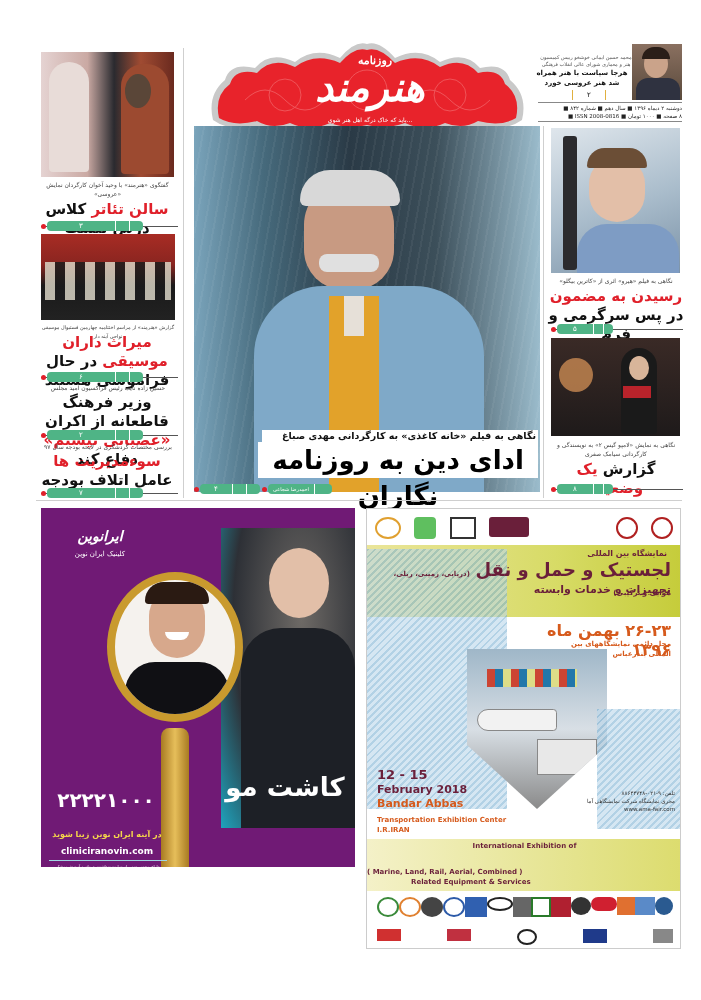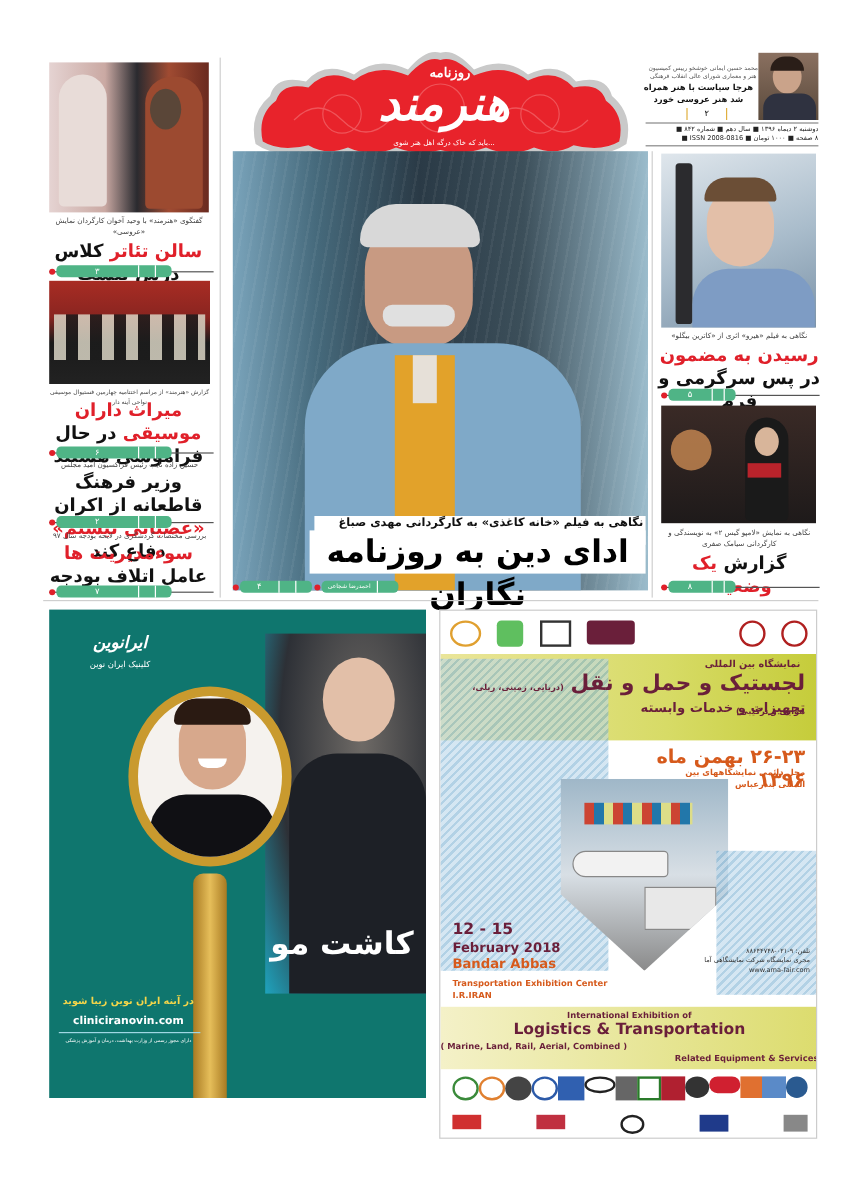--- a/index.html
+++ b/index.html
@@ -189,33 +189,34 @@
     <div class="dot"></div>
   <div class="pill" style="width:56px;">
       <span class="num">۸</span>
       <span class="seg" style="width:10px;"></span>
       <span class="seg" style="width:10px;"></span>
     </div>
 </div>
 
 <div class="hrule" style="left:36px;top:500px;width:646px;"></div>
 
-<div class="abs" style="left:41px;top:508px;width:314px;height:407px;background:#0f766e;overflow:hidden;">
+<div class="abs" style="left:41px;top:508px;width:314px;height:359px;background:#701a75;overflow:hidden;">
   <div class="abs" style="left:180px;top:20px;width:134px;height:300px;background:radial-gradient(ellipse at 60% 30%,#6e6a66 0%,#2d3036 60%,#1fa3bd 100%);"></div>
   <div class="abs" style="left:228px;top:40px;width:60px;height:70px;border-radius:50%;background:#e2bfa8;"></div>
   <div class="abs" style="left:200px;top:120px;width:114px;height:200px;border-radius:40px 40px 0 0;background:#1d2026;"></div>
   <div class="abs" style="left:66px;top:64px;width:136px;height:150px;border-radius:50%;border:8px solid #c99a2e;background:#f5f2ee;overflow:hidden;">
     <div class="abs" style="left:34px;top:8px;width:56px;height:70px;border-radius:28px;background:#d7a88c;"></div>
     <div class="abs" style="left:30px;top:2px;width:64px;height:22px;border-radius:32px 32px 6px 6px;background:#2a1a12;"></div>
     <div class="abs" style="left:50px;top:52px;width:24px;height:8px;border-radius:0 0 12px 12px;background:#fff;"></div>
     <div class="abs" style="left:10px;top:82px;width:104px;height:60px;border-radius:30px 30px 0 0;background:#101014;"></div>
   </div>
   <div class="abs" style="left:120px;top:220px;width:28px;height:210px;border-radius:12px 12px 20px 20px;background:linear-gradient(90deg,#a87a22,#e6be5a,#a87a22);"></div>
   <div class="abs" style="left:24px;top:20px;width:70px;text-align:center;color:#fff;font-size:14px;font-style:italic;font-weight:bold;">ایرانوین</div>
   <div class="abs" style="left:16px;top:42px;width:86px;text-align:center;color:#fff;font-size:7px;">کلینیک ایران نوین</div>
+  <div class="abs" style="left:0px;top:280px;width:130px;text-align:center;color:#fff;font-size:20px;font-weight:bold;letter-spacing:2px;">۲۲۲۲۱۰۰۰</div>
   <div class="abs" style="left:184px;top:264px;width:120px;text-align:center;color:#fff;font-size:26px;font-weight:bold;">کاشت مو</div>
   <div class="abs" style="left:4px;top:322px;width:124px;text-align:center;color:#f5d64a;font-size:8px;font-weight:bold;">در آینه ایران نوین زیبا شوید</div>
   <div class="abs" style="left:4px;top:338px;width:124px;text-align:center;color:#fff;font-size:9px;font-weight:bold;direction:ltr;">cliniciranovin.com</div>
   <div class="abs" style="left:8px;top:352px;width:118px;height:1px;background:#9fd7e3;"></div>
   <div class="abs" style="left:4px;top:356px;width:124px;text-align:center;color:#fff;font-size:4px;">دارای مجوز رسمی از وزارت بهداشت، درمان و آموزش پزشکی</div>
 </div>
 
 <div class="abs" style="left:366px;top:508px;width:315px;height:441px;background:#ffffff;border:1px solid #ccc;overflow:hidden;">
   <div class="abs" style="left:8px;top:8px;width:298px;height:26px;display:flex;justify-content:space-between;direction:ltr;">
     <div style="width:26px;height:22px;border-radius:50%;border:2px solid #e0a030;"></div>
@@ -247,23 +248,22 @@
   <div class="abs" style="left:10px;top:288px;width:120px;text-align:left;direction:ltr;color:#d65a1c;font-size:11px;font-weight:bold;">Bandar Abbas</div>
   <div class="abs" style="left:10px;top:307px;width:140px;text-align:left;direction:ltr;color:#d65a1c;font-size:7px;font-weight:bold;">Transportation Exhibition Center</div>
   <div class="abs" style="left:10px;top:317px;width:100px;text-align:left;direction:ltr;color:#d65a1c;font-size:7px;font-weight:bold;">I.R.IRAN</div>
   <div class="abs" style="left:184px;top:280px;width:124px;font-size:5.5px;line-height:8px;color:#333;text-align:right;">
     <div>تلفن: ۹-۰۲۱-۸۸۶۴۴۷۴۸</div>
     <div>مجری نمایشگاه شرکت نمایشگاهی آما</div>
     <div style="direction:ltr;text-align:right;">www.ama-fair.com</div>
   </div>
   <div class="abs" style="left:0;top:330px;width:315px;height:52px;background:linear-gradient(90deg,#f4f1c8 0%,#dcdc6e 100%);"></div>
   <div class="abs" style="left:0;top:333px;width:315px;text-align:center;direction:ltr;color:#6a1f3a;font-size:7px;font-weight:bold;">International Exhibition of</div>
-  <div class="abs" style="left:0;top:342px;width:315px;text-align:center;direction:ltr;color:#6a1f3a;font-size:13px;font-weight:bold;">Logistics &amp; Transportation</div>
   <div class="abs" style="left:0;top:359px;width:315px;text-align:left;direction:ltr;color:#6a1f3a;font-size:7px;font-weight:bold;">( Marine, Land, Rail, Aerial, Combined )</div>
-  <div class="abs" style="left:0;top:369px;width:315px;text-align:right;direction:ltr;color:#6a1f3a;font-size:7px;font-weight:bold;">Related Equipment &amp; Services</div>
+  <div class="abs" style="left:0;top:369px;width:315px;text-align:left;direction:ltr;color:#6a1f3a;font-size:7px;font-weight:bold;padding-left:44px;">Related Equipment &amp; Services</div>
   <div class="abs" style="left:10px;top:388px;width:296px;height:48px;display:flex;flex-wrap:wrap;justify-content:space-between;align-content:space-between;direction:ltr;">
     <div style="width:22px;height:20px;border-radius:50%;border:2px solid #3a8a3a;"></div>
     <div style="width:22px;height:20px;border-radius:50%;border:2px solid #e08030;"></div>
     <div style="width:22px;height:20px;border-radius:50%;background:#444;"></div>
     <div style="width:22px;height:20px;border-radius:50%;border:2px solid #2c5aa8;"></div>
     <div style="width:22px;height:20px;background:#3060b0;"></div>
     <div style="width:26px;height:14px;border-radius:50%;border:2px solid #222;"></div>
     <div style="width:18px;height:20px;background:#666;"></div>
     <div style="width:20px;height:20px;border:2px solid #2a7a2a;"></div>
     <div style="width:20px;height:20px;background:#b02030;"></div>

